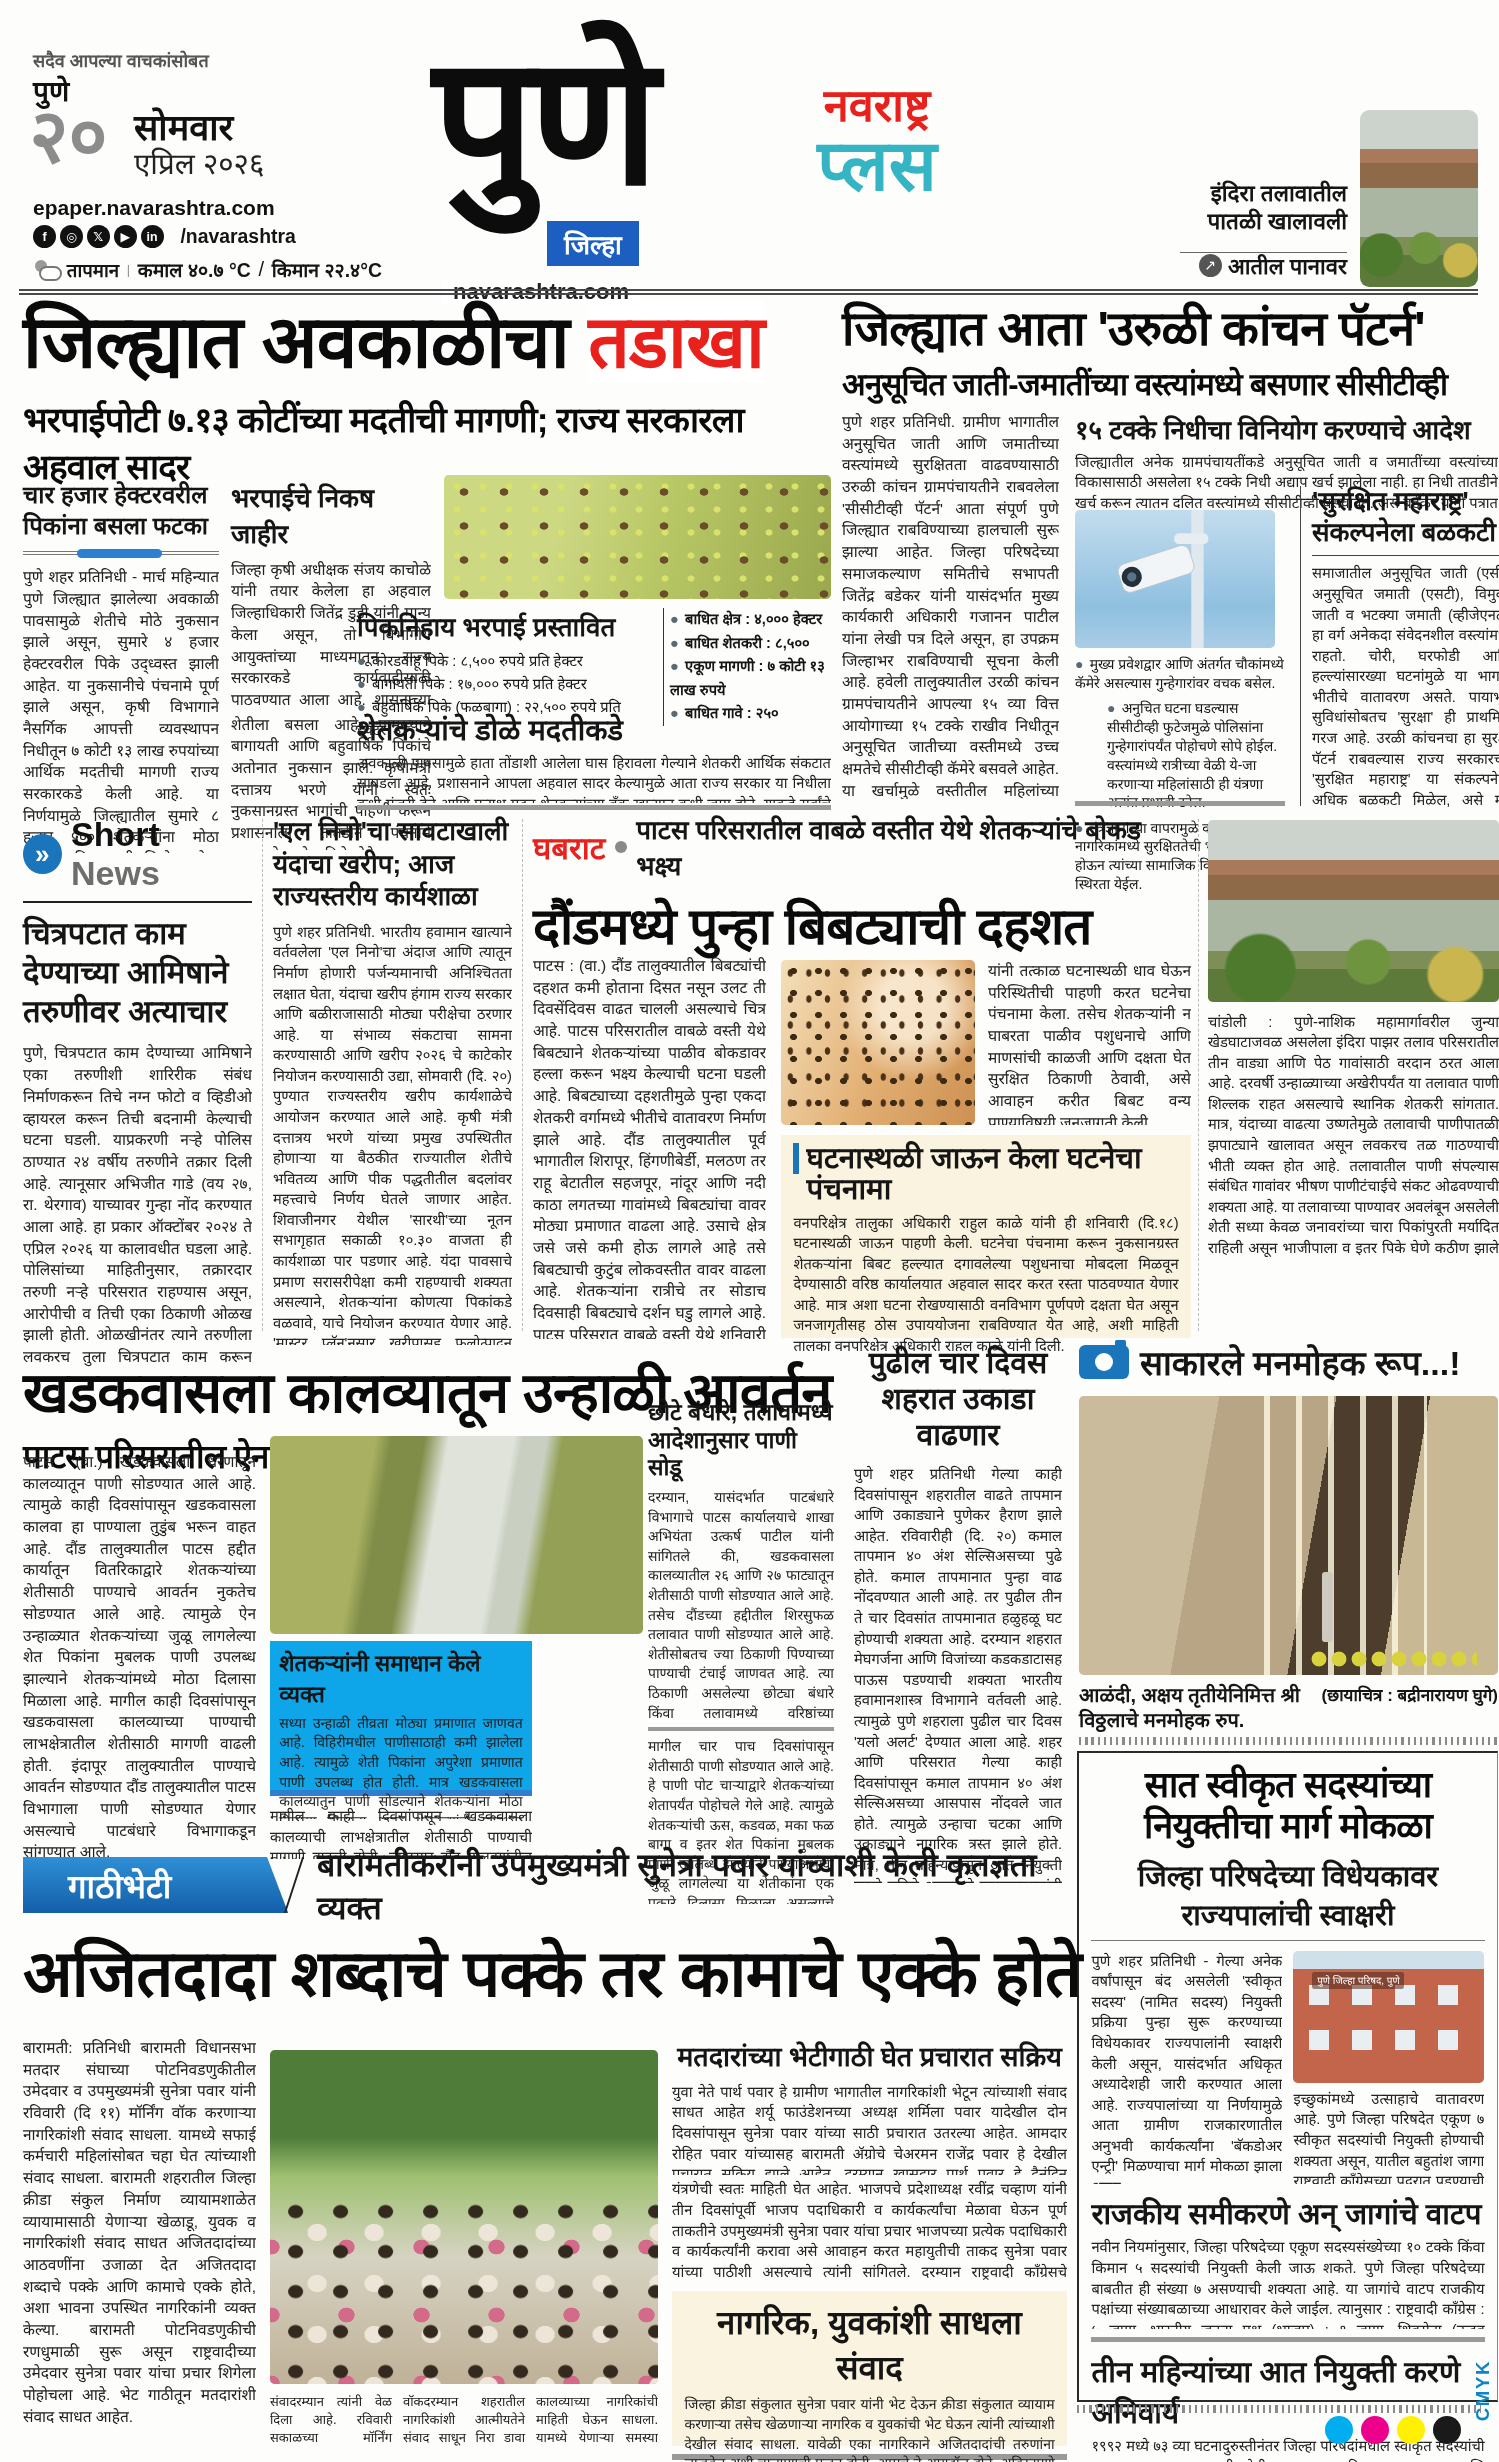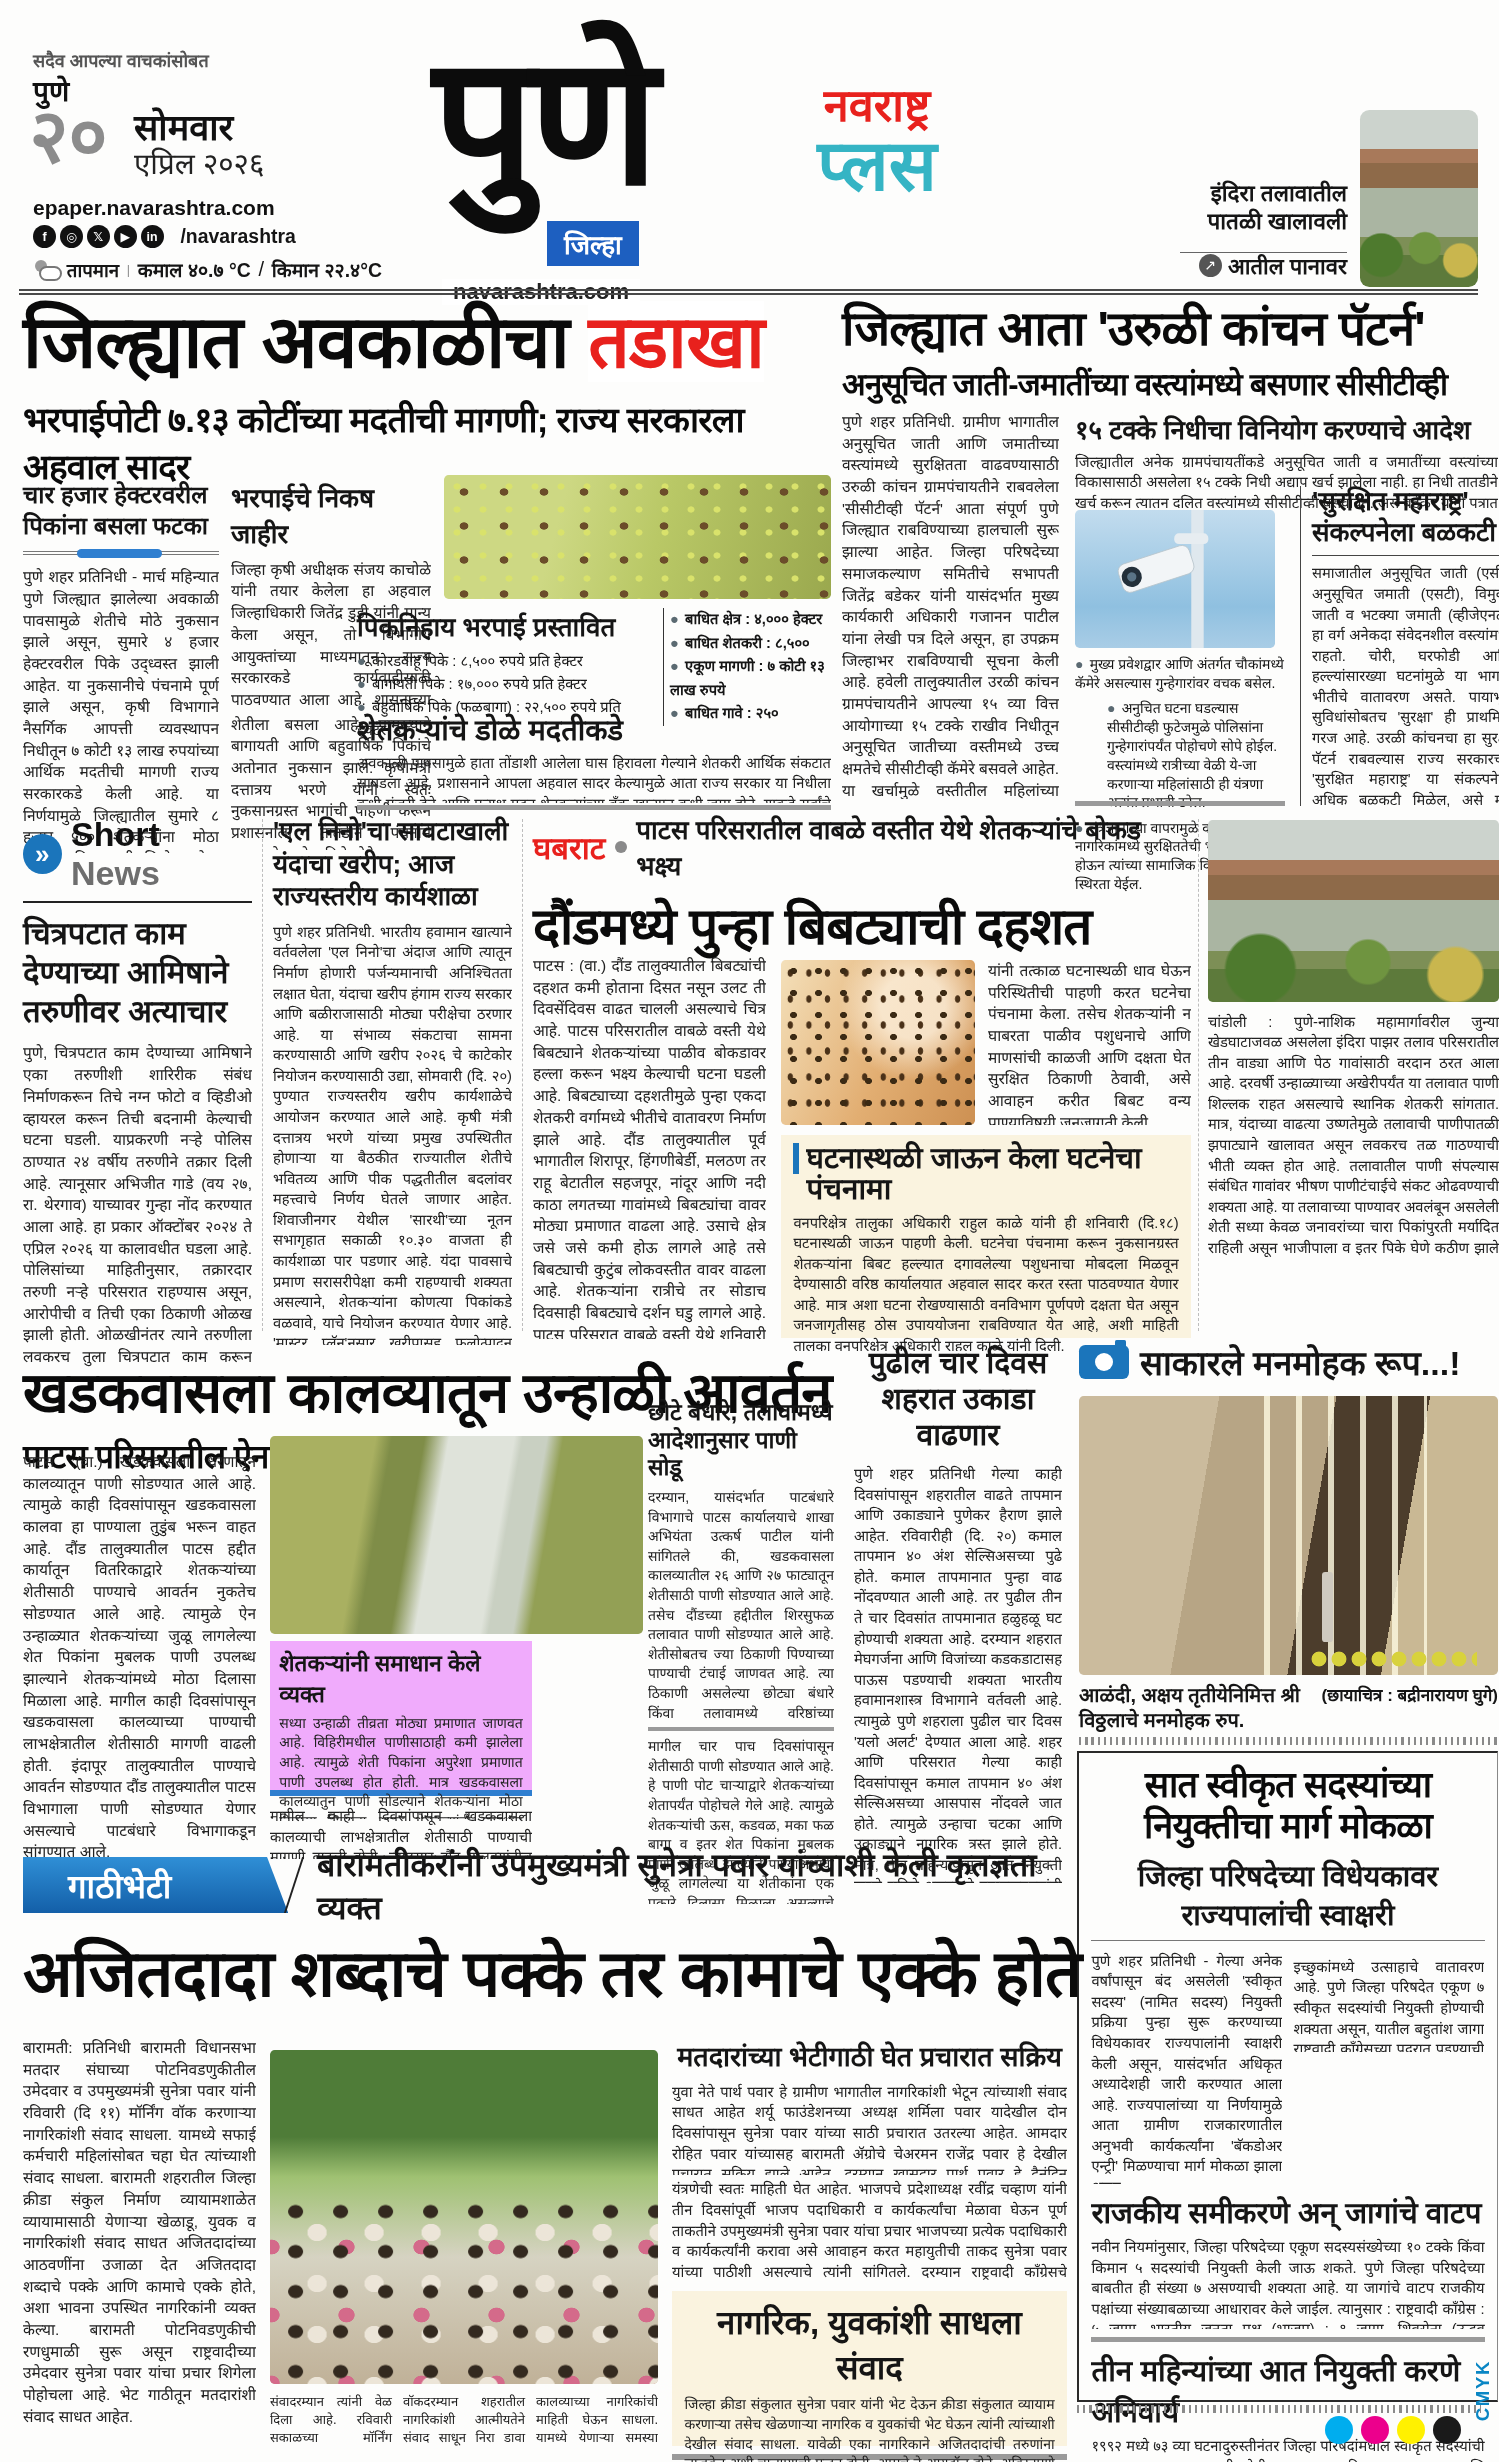--- a/index.html
+++ b/index.html
@@ -41,21 +41,21 @@
        mask-image:repeating-linear-gradient(#000 0 20px,transparent 20px 45px);}
   .crowd{background:linear-gradient(#4f7c38 0 26%,#9fc172 38%,#d6d3c2 62%,#c0b198 100%);}
   .people{position:absolute;left:0;bottom:0;width:100%;height:58%;
       background:radial-gradient(#33291f 7px,transparent 7.8px),radial-gradient(#ece5d8 9.3px,transparent 10px),
                  radial-gradient(#d46a8a 7.8px,transparent 8.5px);
       background-size:45px 40px,57px 51px,75px 68px;background-position:3.1px 1.6px,18.6px 17px,39px 23px;}
   .sic{display:inline-flex;align-items:center;justify-content:center;width:23px;height:23px;border-radius:50%;
        background:#111;color:#fff;font-size:12.4px;font-weight:bold;margin-right:3.9px;}
   .bullet{color:#5b6a72;margin-right:6.2px;}
   .boxcream{background:#faf3df;}
-  .boxblue{background:#f0abfc;}
+  .boxblue{background:#0ea5e9;}
   .kickbox{background:linear-gradient(#2f8fd6,#135fa8);color:#fff;font-weight:bold;
            clip-path:polygon(0 0,92% 0,100% 100%,0 100%);}
   .cmyk span{display:inline-block;width:28px;height:28px;border-radius:50%;margin-left:4.7px;}
 </style>
 </head>
 <body>
 
 <div class="a" style="left:0;top:0;width:1500px;height:299px;">
   <div class="a" style="left:33px;top:48px;font-size:18px;font-weight:bold;color:#555;">सदैव आपल्या वाचकांसोबत</div>
   <div class="a" style="left:33px;top:71px;font-size:28px;font-weight:bold;color:#111;">पुणे</div>
@@ -288,20 +288,24 @@
 </div>
 <div class="a dotrule" style="left:1079px;top:1737px;width:419px;"></div>
 
 <div class="a" style="left:1077px;top:1751px;width:421px;height:651px;border:2.3px solid #2a2a2a;border-right:1.6px solid #888;box-sizing:border-box;padding:11px 12.4px;">
   <div class="hl" style="font-size:36px;text-align:center;line-height:1.15;">सात स्वीकृत सदस्यांच्या नियुक्तीचा मार्ग मोकळा</div>
   <div style="font-size:29px;font-weight:bold;text-align:center;margin-top:7.8px;border-bottom:1.6px solid #777;padding-bottom:7.8px;">जिल्हा परिषदेच्या विधेयकावर राज्यपालांची स्वाक्षरी</div>
 
   <div style="display:flex;gap:11px;margin-top:9.3px;">
     <div class="b" style="width:191px;height:233px;font-size:14.7px;">पुणे शहर प्रतिनिधी - गेल्या अनेक वर्षांपासून बंद असलेली 'स्वीकृत सदस्य' (नामित सदस्य) नियुक्ती प्रक्रिया पुन्हा सुरू करण्याच्या विधेयकावर राज्यपालांनी स्वाक्षरी केली असून, यासंदर्भात अधिकृत अध्यादेशही जारी करण्यात आला आहे. राज्यपालांच्या या निर्णयामुळे आता ग्रामीण राजकारणातील अनुभवी कार्यकर्त्यांना 'बॅकडोअर एन्ट्री' मिळण्याचा मार्ग मोकळा झाला असून</div>
     <div style="width:191px;">
+      <div class="ph bldg" style="width:191px;height:132px;position:relative;">
+        <span class="win"></span>
+        <span style="position:absolute;left:10%;top:16%;font-size:10px;color:#fff;background:rgba(80,40,30,.55);padding:1.6px 4.7px;border-radius:2.3px;">पुणे जिल्हा परिषद, पुणे</span>
+      </div>
       <div class="b" style="height:95px;margin-top:6.2px;font-size:14.7px;">इच्छुकांमध्ये उत्साहाचे वातावरण आहे. पुणे जिल्हा परिषदेत एकूण ७ स्वीकृत सदस्यांची नियुक्ती होण्याची शक्यता असून, यातील बहुतांश जागा राष्ट्रवादी काँग्रेसच्या पदरात पडण्याची चिन्हे आहेत.</div>
     </div>
   </div>
 
   <div style="font-size:29.5px;font-weight:bold;margin-top:7.8px;">राजकीय समीकरणे अन् जागांचे वाटप</div>
   <div class="b" style="height:92px;margin-top:4.7px;font-size:14.7px;">नवीन नियमांनुसार, जिल्हा परिषदेच्या एकूण सदस्यसंख्येच्या १० टक्के किंवा किमान ५ सदस्यांची नियुक्ती केली जाऊ शकते. पुणे जिल्हा परिषदेच्या बाबतीत ही संख्या ७ असण्याची शक्यता आहे. या जागांचे वाटप राजकीय पक्षांच्या संख्याबळाच्या आधारावर केले जाईल. त्यानुसार : राष्ट्रवादी काँग्रेस : ५ जागा, भारतीय जनता पक्ष (भाजप) : १ जागा, शिवसेना (उद्धव बाळासाहेब ठाकरे व शिंदे गट मिळून) : १ जागा. मिळण्याची शक्यता आहे.</div>
   <div class="endbar" style="height:4.7px;margin:7.8px 0;"></div>
   <div style="font-size:29.5px;font-weight:bold;">तीन महिन्यांच्या आत नियुक्ती करणे अनिवार्य</div>
   <div class="b" style="height:116px;margin-top:4.7px;font-size:14.7px;">१९९२ मध्ये ७३ व्या घटनादुरुस्तीनंतर जिल्हा परिषदांमधील स्वीकृत सदस्यांची तरतूद रद्द करण्यात आली होती. मात्र, प्रशासकीय कामात तज्ज्ञ आणि अनुभवी व्यक्तींचा सहभाग असावा या उद्देशाने राज्य सरकारने गेल्या अर्थसंकल्पीय अधिवेशनात ही व्यवस्था पुन्हा सुरू करणारे विधेयक मंजूर केले होते. दरम्यान जिल्हा परिषदेसोबतच पंचायत समित्यांमध्येही जास्तीत जास्त २ स्वीकृत सदस्यांची नियुक्ती करता येणार आहे. अध्यादेशानुसार, जिल्हा परिषदेच्या सार्वत्रिक निवडणुकीनंतर तीन महिन्यांच्या आत या सदस्यांची नियुक्ती करणे अनिवार्य असेल. या निर्णयामुळे पुणे जिल्हा परिषदेत लवकरच ७ नवीन सदस्यांची वर्णी लागणार असून, राजकीय वर्तुळात आता कोणाची वर्णी लागणार याची चर्चा रंगू लागली आहे.</div>
 </div>

